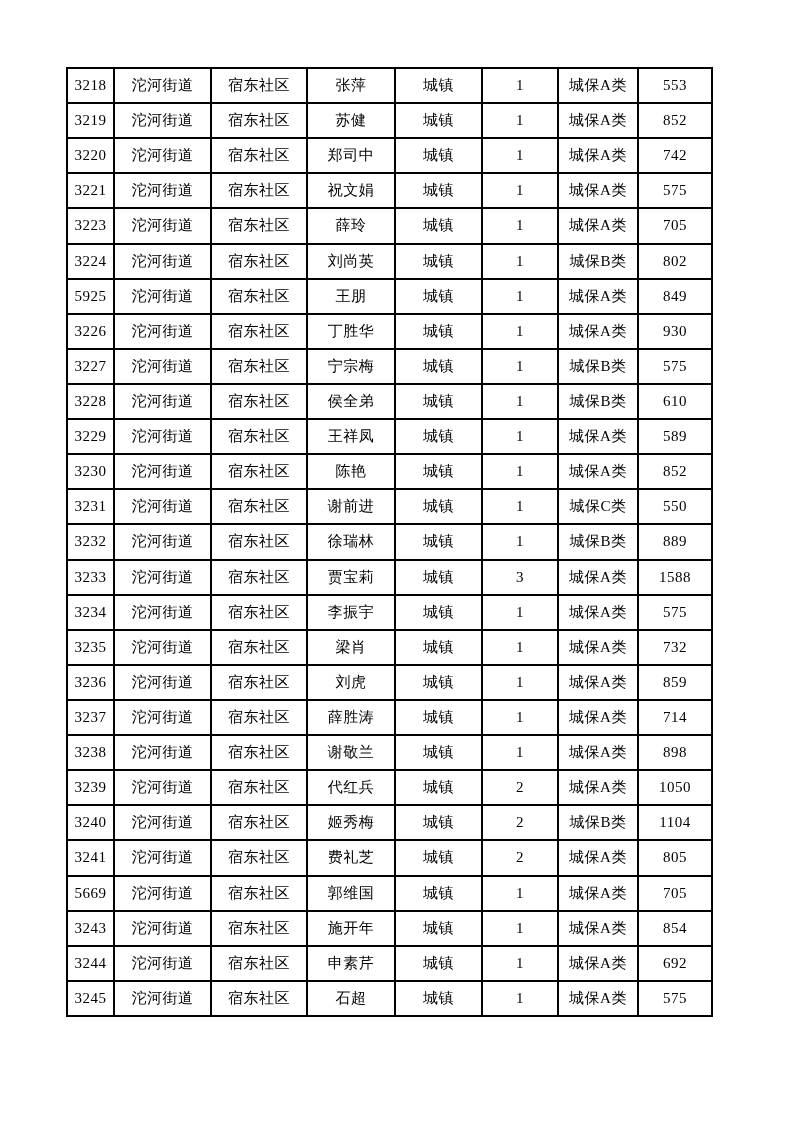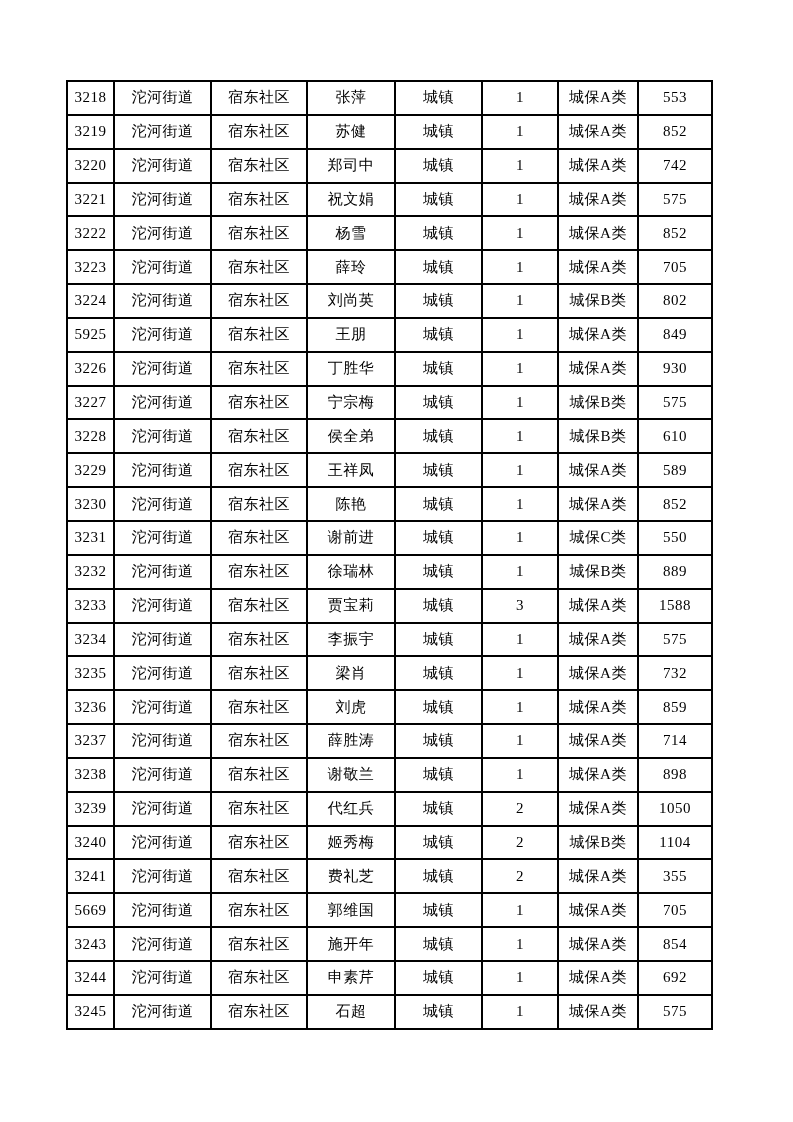--- a/index.html
+++ b/index.html
@@ -17,21 +17,21 @@
   .page {
     position: absolute;
     left: 0; top: 0;
     width: 793px;
     height: 1122px;
     background: #ffffff;
   }
   table.roster {
     position: absolute;
     left: 66px;
-    top: 80px;
+    top: 67px;
     width: 645px;
     height: 950px;
     border-collapse: collapse;
     table-layout: fixed;
   }
   table.roster td {
     border: 2px solid #000000;
     text-align: center;
     vertical-align: middle;
     font-size: 15px;
@@ -92,30 +92,20 @@
           <td>3221</td>
           <td>沱河街道</td>
           <td>宿东社区</td>
           <td>祝文娟</td>
           <td>城镇</td>
           <td>1</td>
           <td>城保A类</td>
           <td>575</td>
         </tr>
         <tr>
-          <td>3222</td>
-          <td>沱河街道</td>
-          <td>宿东社区</td>
-          <td>杨雪</td>
-          <td>城镇</td>
-          <td>1</td>
-          <td>城保A类</td>
-          <td>852</td>
-        </tr>
-        <tr>
           <td>3223</td>
           <td>沱河街道</td>
           <td>宿东社区</td>
           <td>薛玲</td>
           <td>城镇</td>
           <td>1</td>
           <td>城保A类</td>
           <td>705</td>
         </tr>
         <tr>
@@ -289,21 +279,21 @@
           <td>1104</td>
         </tr>
         <tr>
           <td>3241</td>
           <td>沱河街道</td>
           <td>宿东社区</td>
           <td>费礼芝</td>
           <td>城镇</td>
           <td>2</td>
           <td>城保A类</td>
-          <td>355</td>
+          <td>805</td>
         </tr>
         <tr>
           <td>5669</td>
           <td>沱河街道</td>
           <td>宿东社区</td>
           <td>郭维国</td>
           <td>城镇</td>
           <td>1</td>
           <td>城保A类</td>
           <td>705</td>

